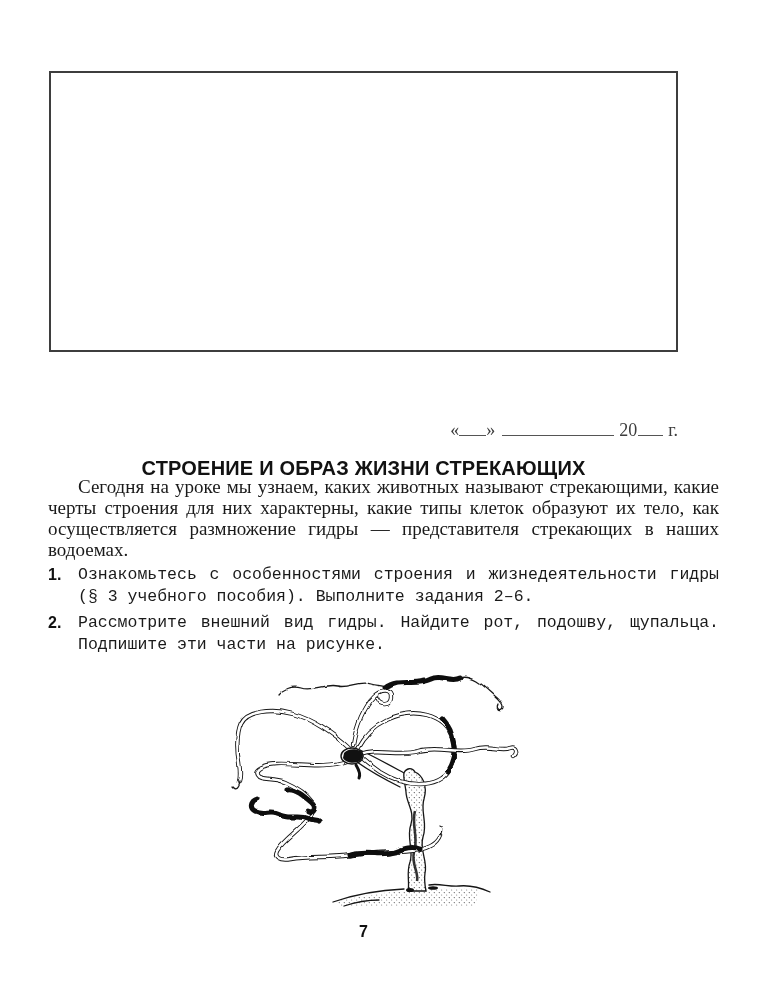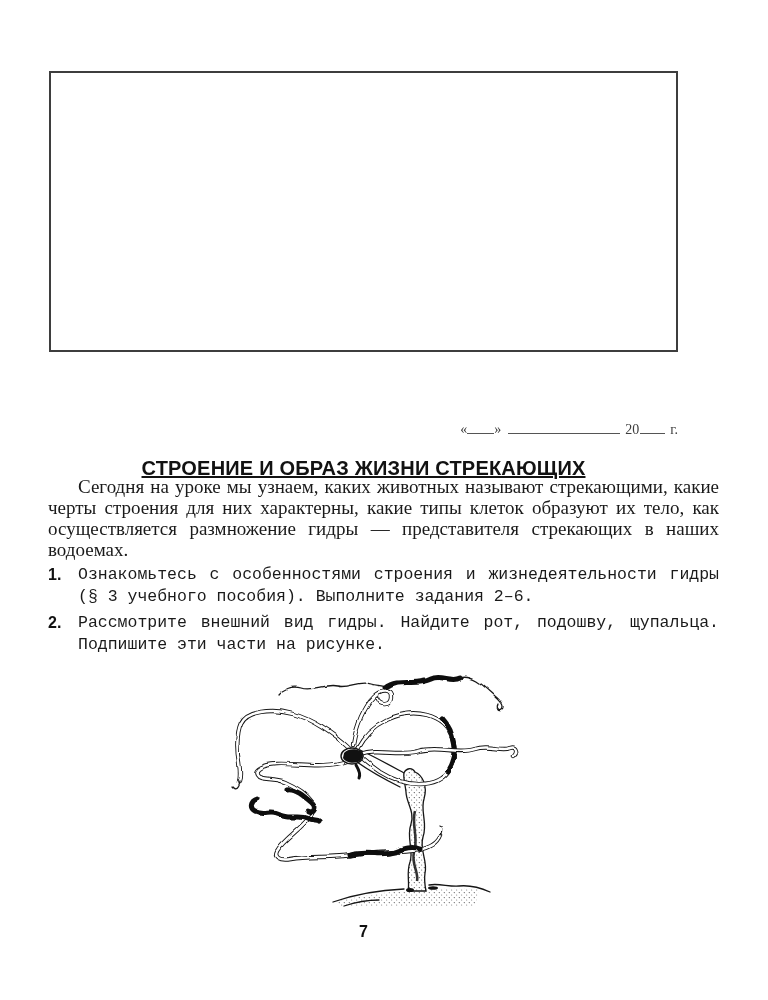--- a/index.html
+++ b/index.html
@@ -8,31 +8,31 @@
     font-family:"Liberation Serif",serif;color:#1a1a1a;overflow:hidden;
   }
   
   .frame{
     position:absolute;left:49px;top:71px;width:629px;height:281px;
     box-sizing:border-box;border:2px solid #3e3e3e;background:#fff;
   }
   
   .dateline{
     position:absolute;top:420px;left:49px;width:629px;text-align:right;
-    font-size:14px;color:#3d3d3d;white-space:nowrap;
+    font-size:18px;color:#3d3d3d;white-space:nowrap;
   }
   .dl-u{display:inline-block;border-bottom:1.4px solid #555;height:13px;}
   .u-day{width:27px;}
   .u-month{width:112px;margin:0 5px 0 7px;}
   .u-year{width:25px;margin:0 5px 0 1px;}
   
   .title{
     position:absolute;top:457px;left:49px;width:629px;text-align:center;
     font-family:"Liberation Sans",sans-serif;font-weight:bold;font-size:20px;
-    color:#121212;letter-spacing:.2px;text-decoration:underline;
+    color:#121212;letter-spacing:.2px;
   }
   
   .intro{
     position:absolute;top:476px;left:48px;width:671px;
     font-size:19px;line-height:21px;text-align:justify;text-indent:30px;
   }
   
   .tasks{position:absolute;top:564px;left:48px;width:671px;}
   .task{display:flex;margin-bottom:5px;}
   .task-num{

